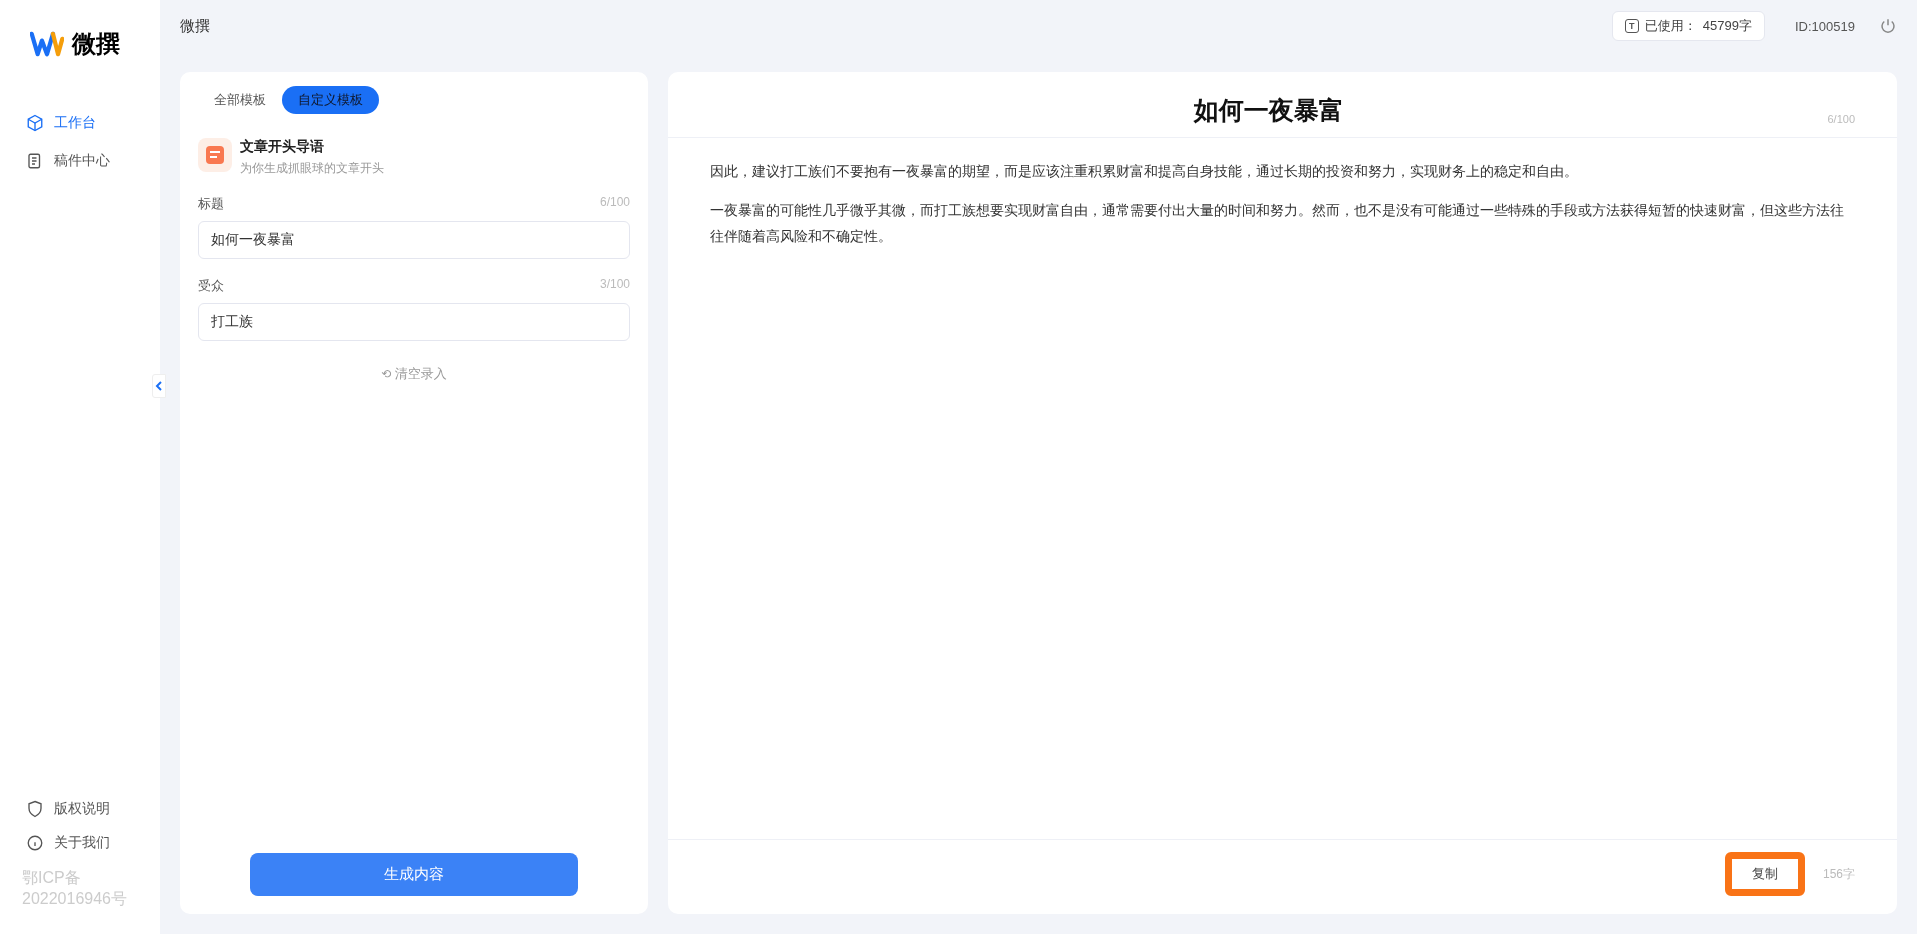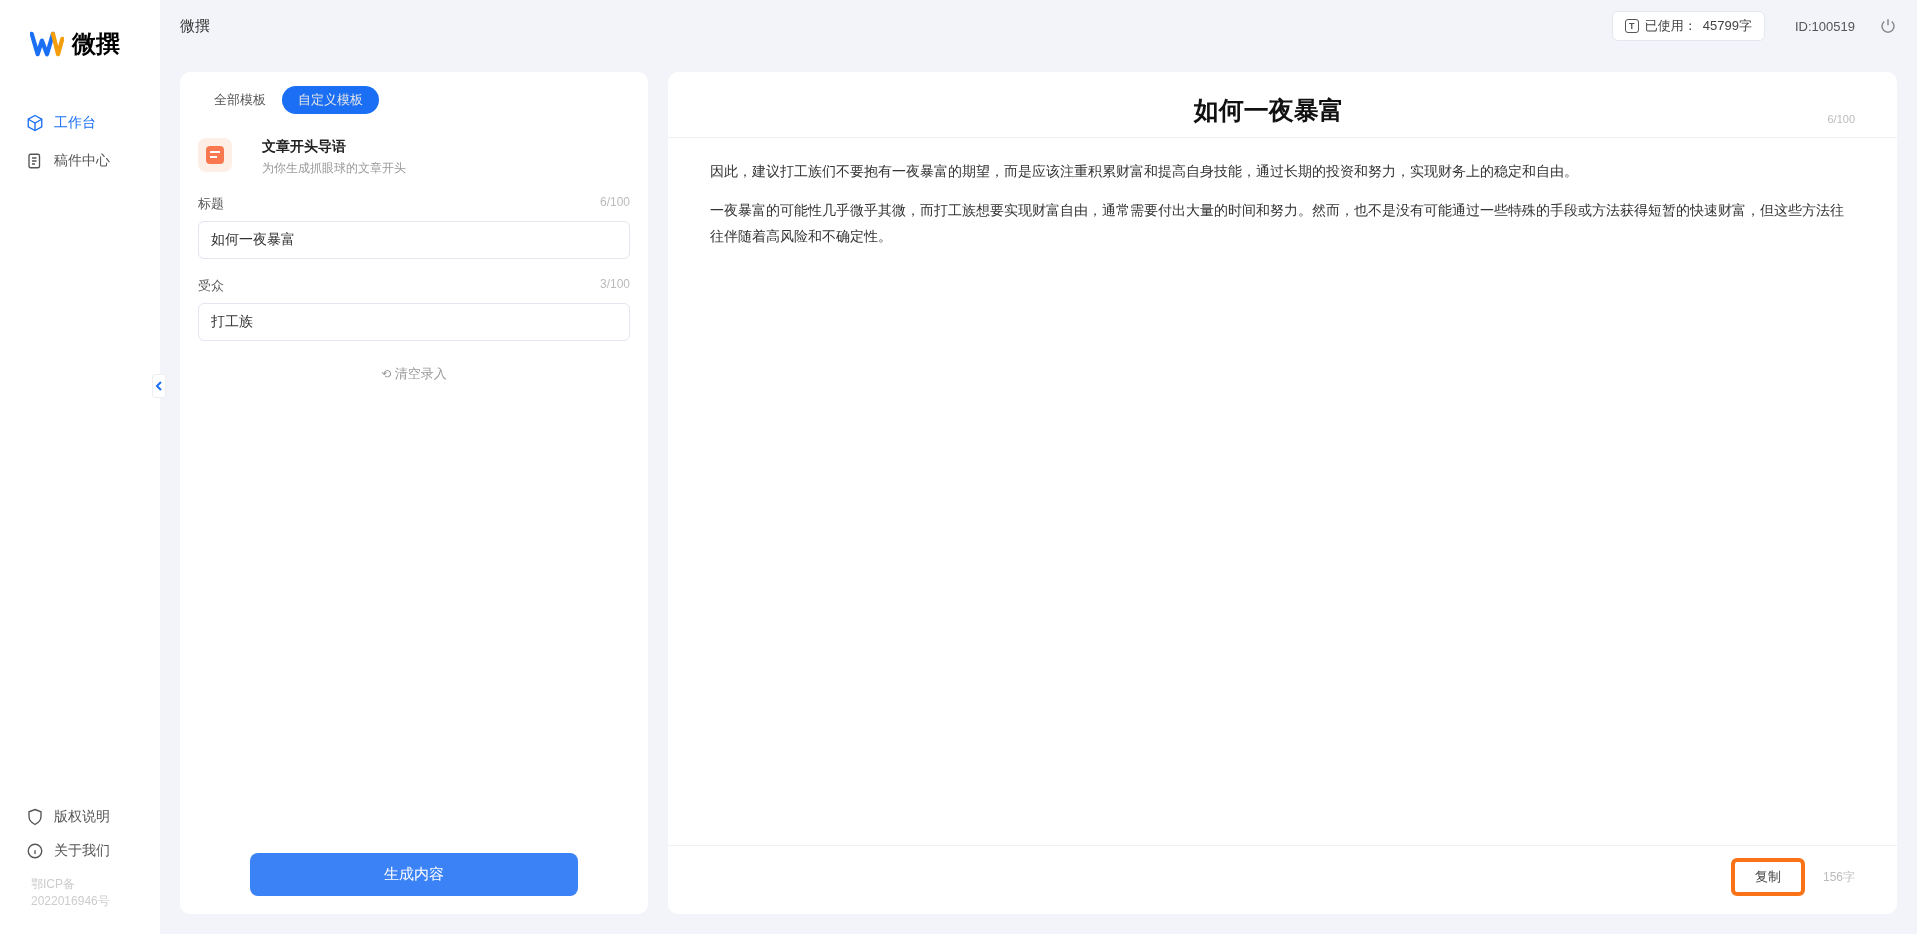--- a/index.html
+++ b/index.html
@@ -49,22 +49,22 @@
 .sidebar-footer { padding: 10px 0 16px; }
 .footer-item {
   display: flex;
   align-items: center;
   gap: 10px;
   padding: 8px 20px 8px 26px;
   color: #555;
   cursor: pointer;
 }
 .icp {
-  padding: 8px 20px 8px 31px;
-  font-size: 12px;
+  padding: 8px 20px 8px 22px;
+  font-size: 16px;
   color: #ccc;
 }
 
 
 .collapse-handle {
   position: absolute;
   left: 152px;
   top: 374px;
   width: 14px;
   height: 24px;
@@ -140,25 +140,25 @@
   display: flex;
   padding: 0 18px 14px;
 }
 .tab {
   padding: 5px 16px;
   border-radius: 999px;
   font-size: 13px;
   cursor: pointer;
   color: #555;
 }
-.tab.active { background: #1a6ff5; color: #e5e5e5; }
+.tab.active { background: #1a6ff5; color: #0f172a; }
 
 .template-row {
   display: flex;
-  gap: 30px;
+  gap: 8px;
   padding: 10px 18px 18px;
   align-items: flex-start;
 }
 .template-icon {
   width: 34px;
   height: 34px;
   background: #fdeee6;
   border-radius: 8px;
   display: flex;
   align-items: center;
@@ -254,21 +254,21 @@
 
 .output-footer {
   border-top: 1px solid #eef0f6;
   padding: 12px 42px 0;
   display: flex;
   justify-content: flex-end;
   align-items: center;
   gap: 18px;
 }
 .copy-btn {
-  border: 4px solid #f97316;
+  border: 7px solid #f97316;
   background: #fff;
   border-radius: 6px;
   padding: 6px 20px;
   font-size: 13px;
   color: #444;
   cursor: pointer;
 }
 .word-count { font-size: 12px; color: #bbb; }
 </style>
 </head>

